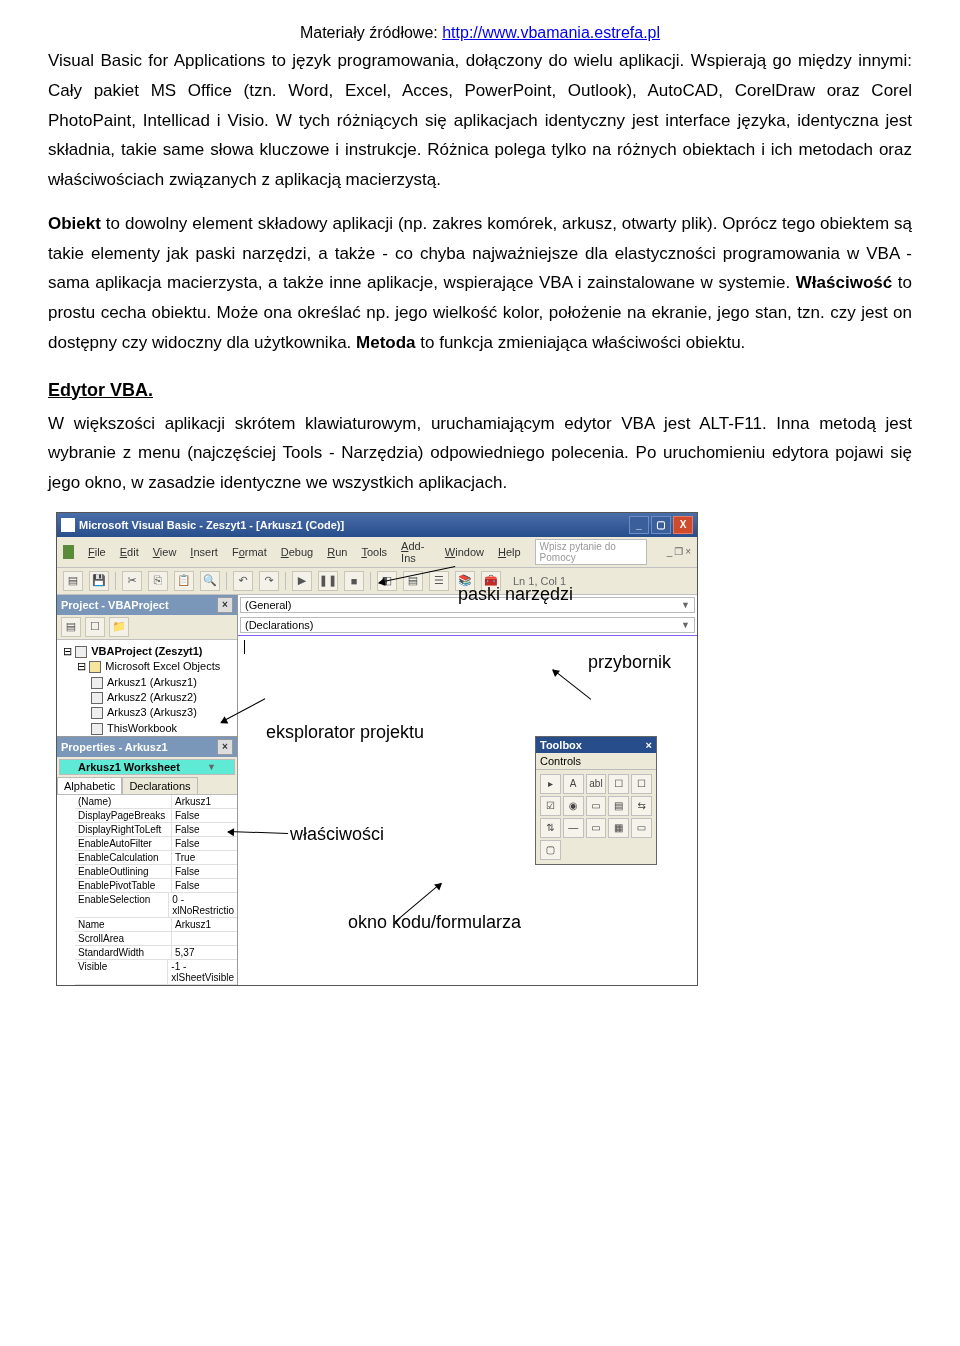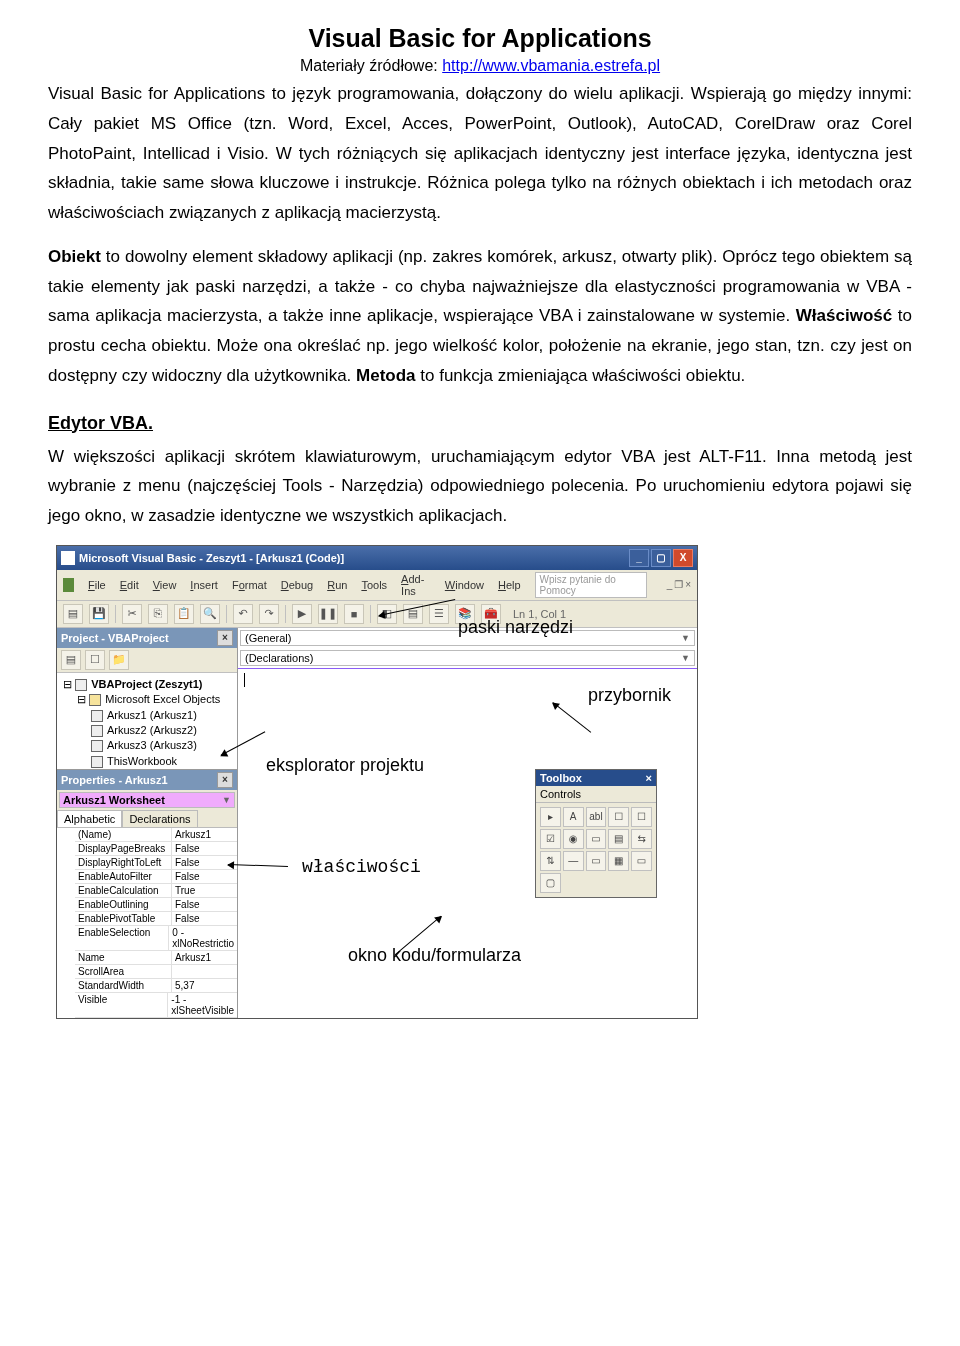--- a/index.html
+++ b/index.html
@@ -160,22 +160,22 @@
   .tree .indent1 { padding-left: 14px; }
   .tree .indent2 { padding-left: 28px; }
   .tree .icon-sq {
     display:inline-block; width:10px; height:10px;
     border:1px solid #666; margin-right:4px; vertical-align:middle;
     background:#eee;
   }
   .tree .bold { font-weight:bold; }
 
   .props-select {
-    background:#f0abfc; border:1px solid #bbb; font-size:11px;
-    padding:1px 3px; margin:2px; display:flex; align-items:center;
+    background:#5eead4; border:1px solid #bbb; font-size:11px;
+    padding:1px 18px; margin:2px; display:flex; align-items:center;
   }
   .props-select .dd { margin-left:auto; font-size:9px; color:#666;}
   .props-tabs { display:flex; font-size:11px; }
   .props-tabs .ptab {
     padding:2px 6px; border:1px solid #bbb; background:#ece9d8;
     border-bottom:none;
   }
   .props-tabs .ptab.active { background:#fff; }
   .props-grid {
     background:#fff; border-top:1px solid #bbb;
@@ -243,21 +243,20 @@
   .leader.left-arrow::after{
     right:auto; left:-1px;
     border-left:none; border-right:7px solid #000;
   }
   .wrapper-rel { position: relative; }
 </style>
 </head>
 <body>
 
 <div class="page">
-  <div class="title">Visual Basic for Applications</div>
   <div class="subtitle">
     <span>Materiały źródłowe: </span><span class="link">http://www.vbamania.estrefa.pl</span>
   </div>
 
 
   <p class="body-text">Visual Basic for Applications to język programowania, dołączony do wielu aplikacji. Wspierają go między innymi: Cały pakiet MS Office (tzn. Word, Excel, Acces, PowerPoint, Outlook), AutoCAD, CorelDraw oraz Corel PhotoPaint, Intellicad i Visio. W tych różniących się aplikacjach identyczny jest interface języka, identyczna jest składnia, takie same słowa kluczowe i instrukcje. Różnica polega tylko na różnych obiektach i ich metodach oraz właściwościach związanych z aplikacją macierzystą.</p>
 
   <p class="body-text">
     <span class="bold">Obiekt</span><span> to dowolny element składowy aplikacji (np. zakres komórek, arkusz, otwarty plik). Oprócz tego obiektem są takie elementy jak paski narzędzi, a także - co chyba najważniejsze dla elastyczności programowania w VBA - sama aplikacja macierzysta, a także inne aplikacje, wspierające VBA i zainstalowane w systemie. </span><span class="bold">Właściwość</span><span> to prostu cecha obiektu. Może ona określać np. jego wielkość kolor, położenie na ekranie, jego stan, tzn. czy jest on dostępny czy widoczny dla użytkownika. </span><span class="bold">Metoda</span><span> to funkcja zmieniająca właściwości obiektu.</span>
   </p>
@@ -456,20 +455,20 @@
 
   <div class="annot" style="left:410px; top:72px;">paski narzędzi</div>
   <div class="leader left-arrow" style="left:330px; top:62px; width:78px; transform:rotate(-12deg);"></div>
 
   <div class="annot" style="left:540px; top:140px;">przybornik</div>
   <div class="leader left-arrow" style="left:500px; top:172px; width:48px; transform:rotate(38deg);"></div>
 
   <div class="annot" style="left:218px; top:210px;">eksplorator projektu</div>
   <div class="leader left-arrow" style="left:170px; top:198px; width:50px; transform:rotate(-28deg);"></div>
 
-  <div class="annot" style="left:254px; top:312px;font-family:Liberation Mono, monospace;">właściwości</div>
+  <div class="annot" style="left:242px; top:312px;">właściwości</div>
   <div class="leader left-arrow" style="left:180px; top:320px; width:60px; transform:rotate(2deg);"></div>
 
   <div class="annot" style="left:300px; top:400px;">okno kodu/formularza</div>
   <div class="leader" style="left:340px; top:390px; width:60px; transform:rotate(-40deg);"></div>
 
   </div>
 </div>
 
 </body></html>

